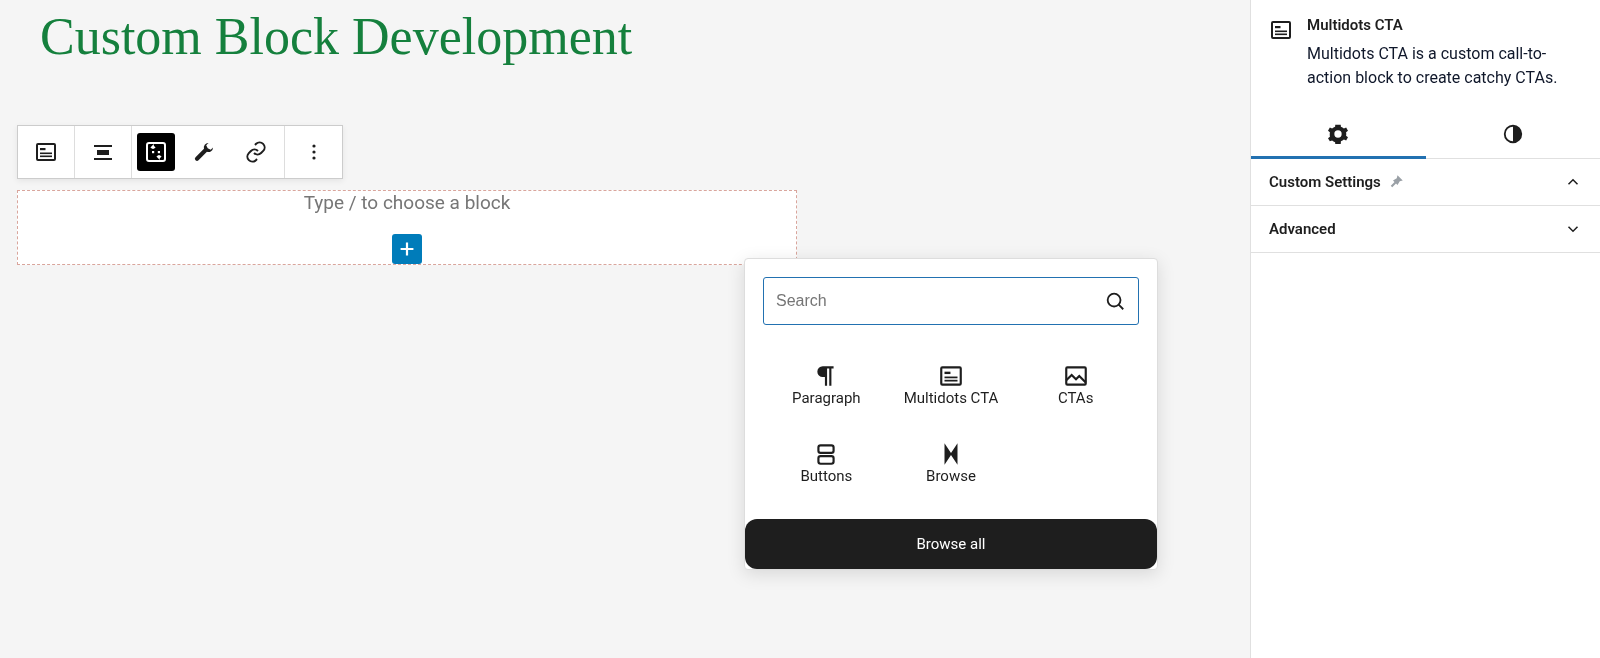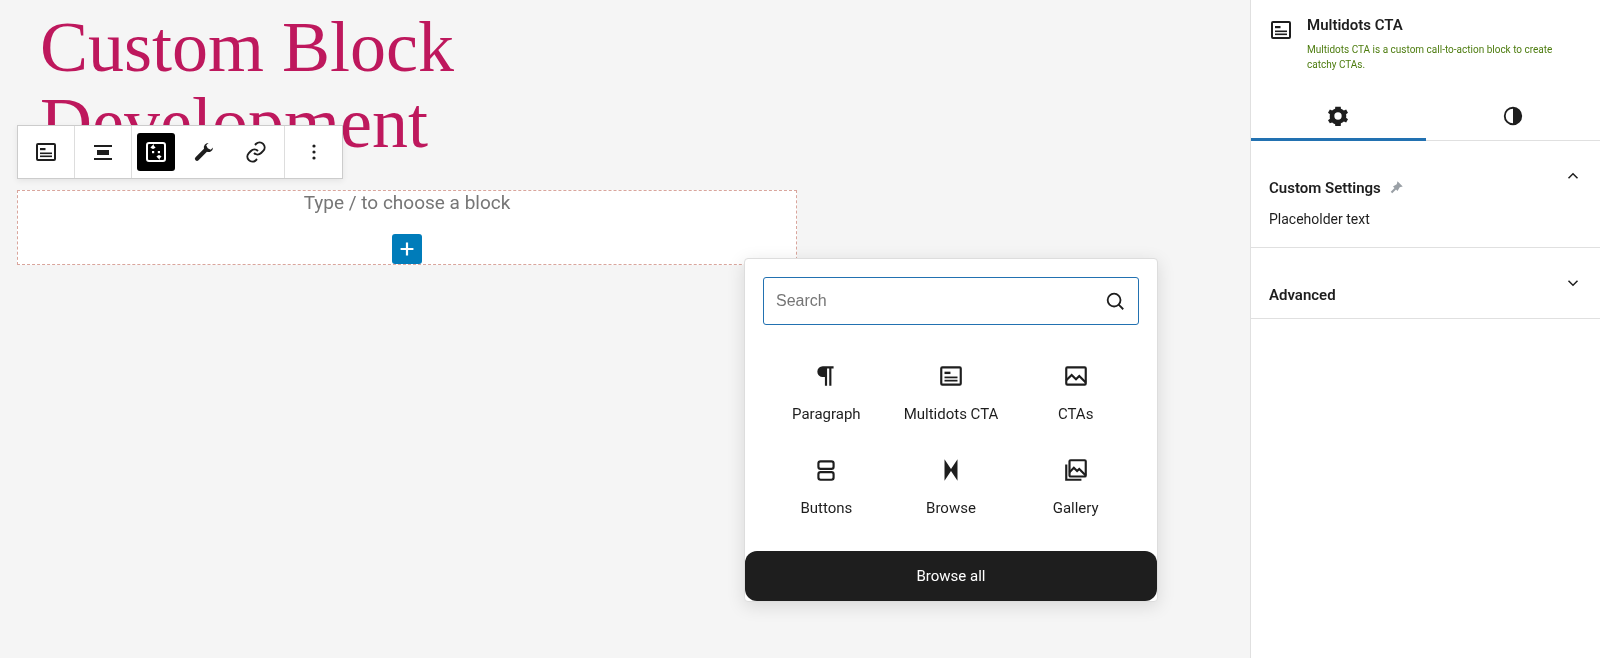--- a/index.html
+++ b/index.html
@@ -15,24 +15,24 @@
 
   
   .editor {
     position: absolute;
     left: 0; top: 0;
     width: 1248px;
     height: 658px;
   }
   .page-title {
     font-family: Georgia, "Times New Roman", serif;
-    font-size: 72px;
+    font-size: 52px;
     font-weight: 400;
     line-height: 1.05;
-    color: #be185d;
+    color: #15803d;
     position: absolute;
     left: 40px;
     top: 10px;
     width: 800px;
   }
 
   
   .toolbar {
     position: absolute;
     left: 17px;
@@ -140,21 +140,20 @@
     display: grid;
     grid-template-columns: repeat(3, 1fr);
     row-gap: 34px;
     column-gap: 10px;
     padding: 20px 24px 34px 24px;
   }
   .block-item {
     display: flex;
     flex-direction: column;
     align-items: center;
-    gap: 16px;
     cursor: pointer;
   }
   .block-item .bicon {
     width: 26px;
     height: 26px;
     display: flex;
     align-items: center;
     justify-content: center;
     color: #1e1e1e;
   }
@@ -193,22 +192,22 @@
     margin-top: 2px;
   }
   .sb-block-head .sb-texts { flex: 1; }
   .sb-block-title {
     font-size: 15px;
     font-weight: 600;
     color: #1e1e1e;
     margin-bottom: 8px;
   }
   .sb-block-desc {
-    font-size: 10px;
-    color: #4d7c0f;
+    font-size: 16px;
+    color: #0f172a;
     line-height: 1.5;
   }
 
   .sb-tabs {
     display: flex;
     border-bottom: 1px solid #e0e0e0;
     margin-top: 10px;
   }
   .sb-tab {
     flex: 1;
@@ -237,21 +236,20 @@
     justify-content: space-between;
     padding: 14px 18px;
     cursor: pointer;
   }
   .sb-panel-title {
     font-size: 15px;
     font-weight: 600;
     display: flex;
     align-items: center;
     gap: 6px;
-    margin-top: 24px;
   }
   .sb-panel-title svg { width: 18px; height: 18px; color: #9aa0a6; }
   .sb-panel-body {
     padding: 0 18px 20px 18px;
     font-size: 14px;
     color: #1e1e1e;
   }
   .chev { width: 18px; height: 18px; }
 </style>
 </head>
@@ -383,30 +381,20 @@
 
       <div class="block-item">
         <div class="bicon">
             <svg viewBox="0 0 24 24" fill="currentColor">
               <path d="M6 2l6 9 6-9v20l-6-9-6 9z"></path>
             </svg>
           </div>
         <span class="blabel">Browse</span>
       </div>
 
-      <div class="block-item">
-        <div class="bicon">
-            <svg viewBox="0 0 24 24" fill="none" stroke="currentColor" stroke-width="2">
-              <rect x="6" y="3" width="15" height="15" rx="1"></rect>
-              <path d="M6 14l4-4 3 3 2-2 6 6"></path>
-              <path d="M3 7v14h14"></path>
-            </svg>
-          </div>
-        <span class="blabel">Gallery</span>
-      </div>
 
     </div>
 
     <div class="inserter-footer">Browse all</div>
   </div>
 
 </div>
 
 <div class="sidebar">
 
@@ -444,23 +432,20 @@
       <div class="sb-panel-title">
         <span>Custom Settings</span>
         <svg viewBox="0 0 24 24" fill="currentColor">
             <path d="M14 3l7 7-4 1-3 5-2-2-5 5-2-2 5-5-2-2 5-3 1-4z"></path>
           </svg>
       </div>
       <svg class="chev" viewBox="0 0 24 24" fill="none" stroke="currentColor" stroke-width="2">
           <path d="M6 15l6-6 6 6"></path>
         </svg>
     </div>
-    <div class="sb-panel-body">
-      <div>Placeholder text</div>
-    </div>
   </div>
 
   <div class="sb-panel">
     <div class="sb-panel-head">
       <div class="sb-panel-title">
         <span>Advanced</span>
       </div>
       <svg class="chev" viewBox="0 0 24 24" fill="none" stroke="currentColor" stroke-width="2">
           <path d="M6 9l6 6 6-6"></path>
         </svg>

